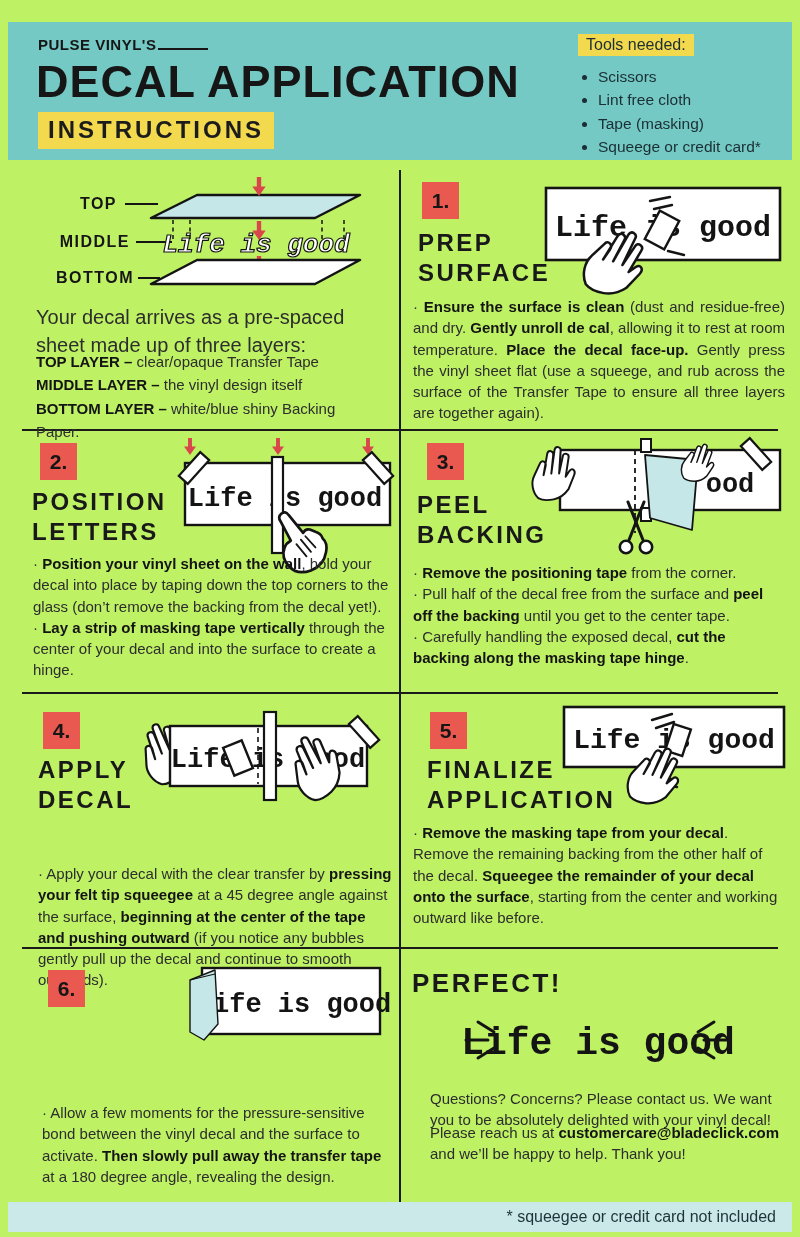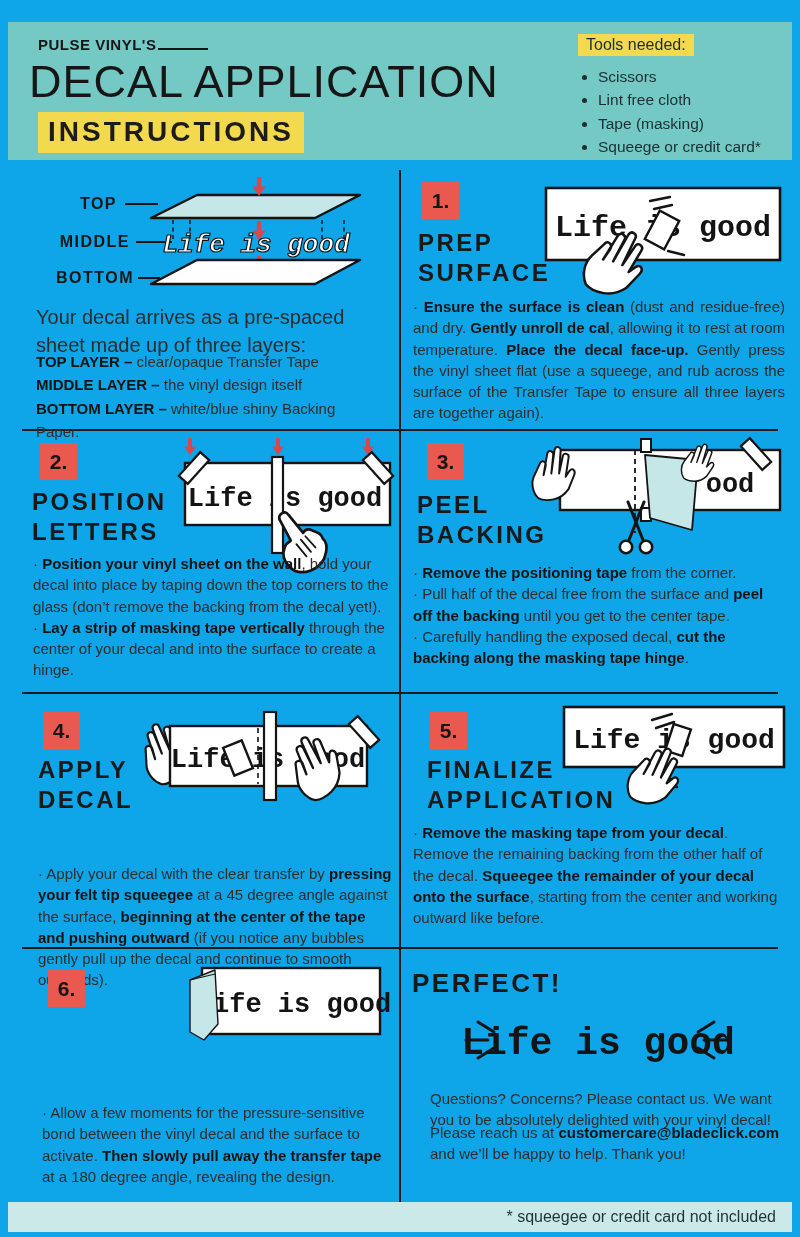--- a/index.html
+++ b/index.html
@@ -1,30 +1,30 @@
 <!DOCTYPE html>
 <html style="--teal: #74C9C5; --teal_light: #C5E7E8; --yellow: #F2D94E; --red: #E9594F; --arrow_red: #D9474B; --ink: #191919; --footer_bg: #CBE9E9;"><head>
 <meta charset="utf-8">
 <style>
   :root{
     --teal:#74C9C5; --teal_light:#C5E7E8; --yellow:#F2D94E; --red:#E9594F;
     --arrow_red:#D9474B; --ink:#191919; --body:#2d2d2d; --footer_bg:#CBE9E9;
   }
   html,body{margin:0;padding:0;background:#fff;}
   .page{
-    position:relative;width:800px;height:1237px;background:#0ea5e9;overflow:hidden;
+    position:relative;width:800px;height:1237px;background:#bef264;overflow:hidden;
     font-family:"Liberation Sans","DejaVu Sans",sans-serif;color:var(--body);
   }
   
   .header{position:absolute;left:8px;top:22px;width:784px;height:138px;background:var(--teal);}
   .brand{position:absolute;left:30px;top:14px;font-size:15px;font-weight:700;color:#161616;letter-spacing:.5px;}
   .brand-underline{display:inline-block;width:50px;border-bottom:2px solid #161616;margin-left:2px;vertical-align:baseline;}
-  .title{position:absolute;left:21px;top:34px;font-size:45px;font-weight:400;letter-spacing:1px;color:#161616;}
+  .title{position:absolute;left:28px;top:34px;font-size:45px;font-weight:700;letter-spacing:1px;color:#161616;}
   .subtitle{position:absolute;left:30px;top:90px;background:var(--yellow);color:#1c1c1c;
-    font-size:28px;font-weight:700;letter-spacing:3px;padding:4px 10px 5px 10px;}
+    font-size:24px;font-weight:700;letter-spacing:3px;padding:4px 10px 5px 10px;}
   .tools{position:absolute;left:570px;top:12px;width:210px;color:#1b2e33;}
   .tools-title{display:inline-block;background:var(--yellow);font-size:16px;font-weight:500;padding:2px 8px;color:#1b2e33;}
   .tools ul{margin:9px 0 0 20px;padding:0;font-size:15.5px;line-height:1.5;}
   
   .vline{position:absolute;left:399px;top:170px;width:2px;height:1032px;background:#1a1a1a;}
   .hline{position:absolute;left:22px;width:756px;height:2px;background:#1a1a1a;}
   
   .abs{position:absolute;}
   .numbox{position:absolute;width:37px;height:37px;background:var(--red);display:flex;align-items:center;justify-content:center;
     font-size:21px;font-weight:700;color:#161616;}

